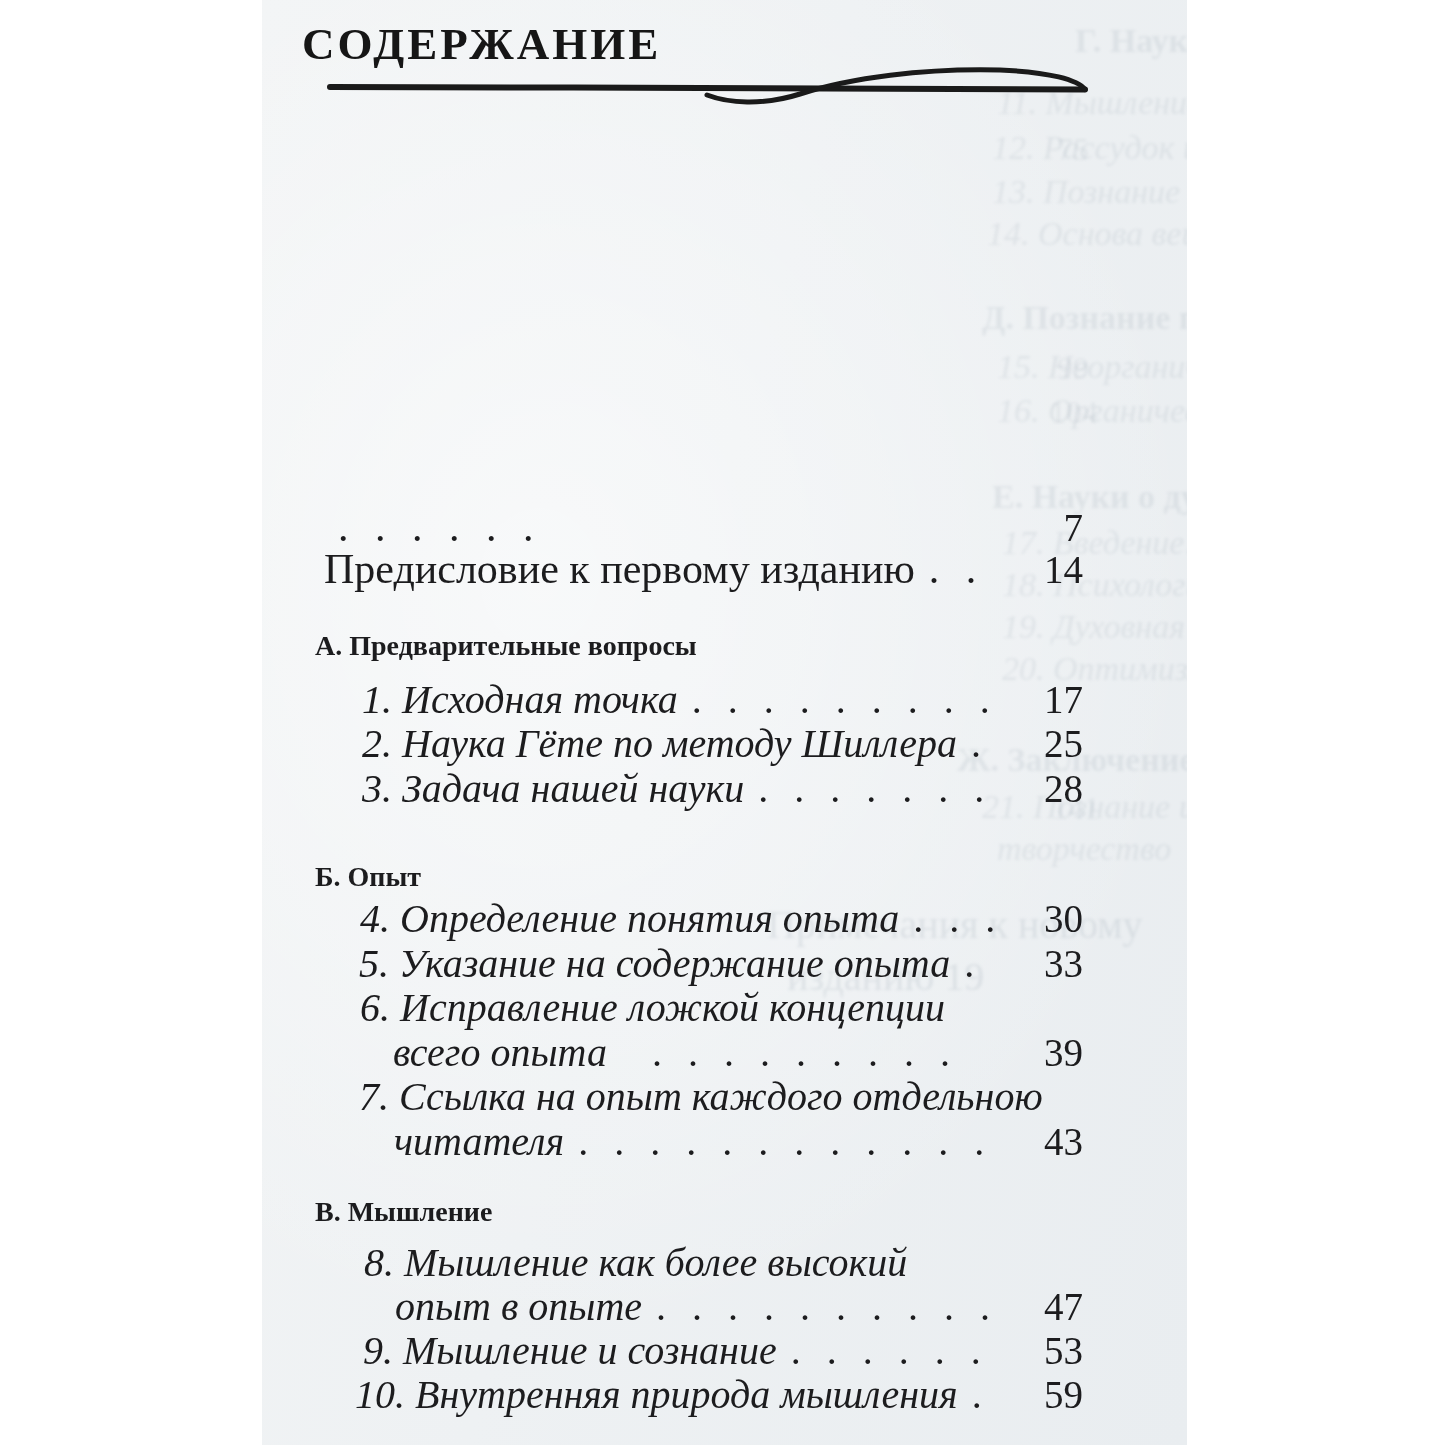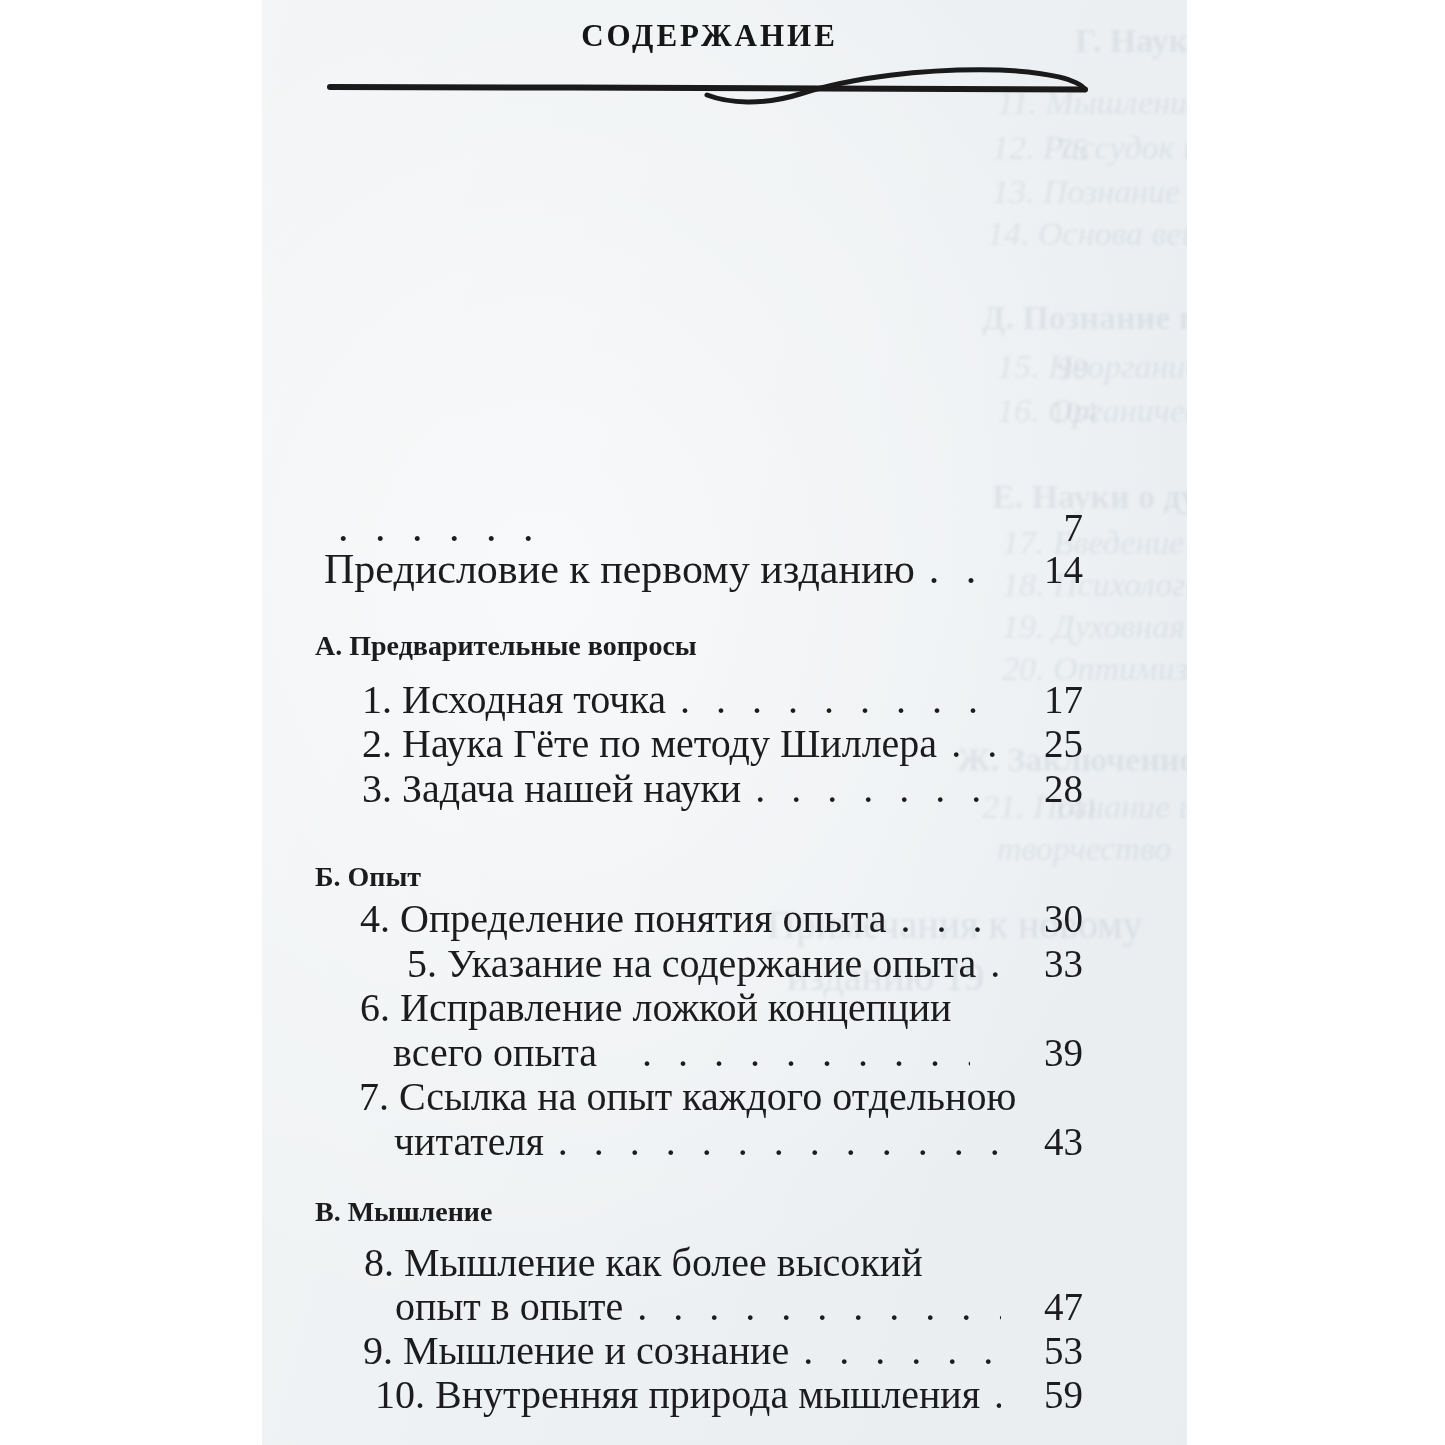--- a/index.html
+++ b/index.html
@@ -30,22 +30,21 @@
     font-size:34px;
   }
   .ghost.b{font-weight:bold;}
   .ghost.i{font-style:italic;}
   .ghost.big{font-size:40px;opacity:.14;}
   .ghost.num{font-size:32px;opacity:.10;}
 
   .title{
     position:absolute;
     left:40px; right:70px; top:18px;
-    text-align:center;
-    font-size:31px;
+    font-size:45px;
     font-weight:700;
     letter-spacing:3px;
     color:#161616;
     white-space:nowrap;
   }
   .flourish{
     position:absolute;
     left:60px; top:56px;
     width:780px; height:72px;
   }
@@ -71,32 +70,32 @@
   .row .num{
     flex:0 0 auto;
     width:72px;
     margin-left:10px;
     text-align:right;
     font-style:normal;
     font-size:39px;
   }
   .roman{font-size:42px;}
   .hdr{font-weight:bold;font-size:28px;}
-  .itm .lbl{}
+  .itm .lbl{font-style:italic;}
 
   
   .r1{top:503px;left:62px;}  .r2{top:545px;left:62px;}
   .r3{top:630px;left:53px;}
   .r4{top:676px;left:100px;} .r5{top:720px;left:100px;} .r6{top:765px;left:100px;}
   .r7{top:853px;left:53px;margin-top:8px;}
-  .r8{top:895px;left:98px;}  .r9{top:940px;left:97px;margin-left:48px;}  .r10{top:984px;left:98px;}
+  .r8{top:895px;left:98px;}  .r9{top:940px;left:97px;}  .r10{top:984px;left:98px;}
   .r11{top:1029px;left:131px;gap:31px;} .r12{top:1073px;left:97px;} .r13{top:1118px;left:132px;}
   .r14{top:1196px;left:53px;}
   .r15{top:1239px;left:102px;} .r16{top:1283px;left:133px;}
-  .r17{top:1327px;left:101px;} .r18{top:1371px;left:93px;margin-left:20px;}
+  .r17{top:1327px;left:101px;} .r18{top:1371px;left:93px;}
 
   
   .g1{top:22px;left:813px;}   .g2{top:84px;left:735px;}
   .g3{top:129px;left:730px;}  .g4{top:173px;left:730px;}  .g5{top:215px;left:725px;}
   .gn1{top:131px;left:795px;}
   .g6{top:299px;left:720px;}  .g7{top:348px;left:735px;}  .g8{top:392px;left:735px;}
   .gn2{top:350px;left:795px;} .gn3{top:394px;left:788px;}
   .g9{top:478px;left:730px;}  .g10{top:524px;left:740px;} .g11{top:566px;left:740px;}
   .g12{top:608px;left:740px;} .g13{top:650px;left:740px;}
   .g14{top:741px;left:695px;} .g15{top:788px;left:720px;} .g16{top:830px;left:735px;}

